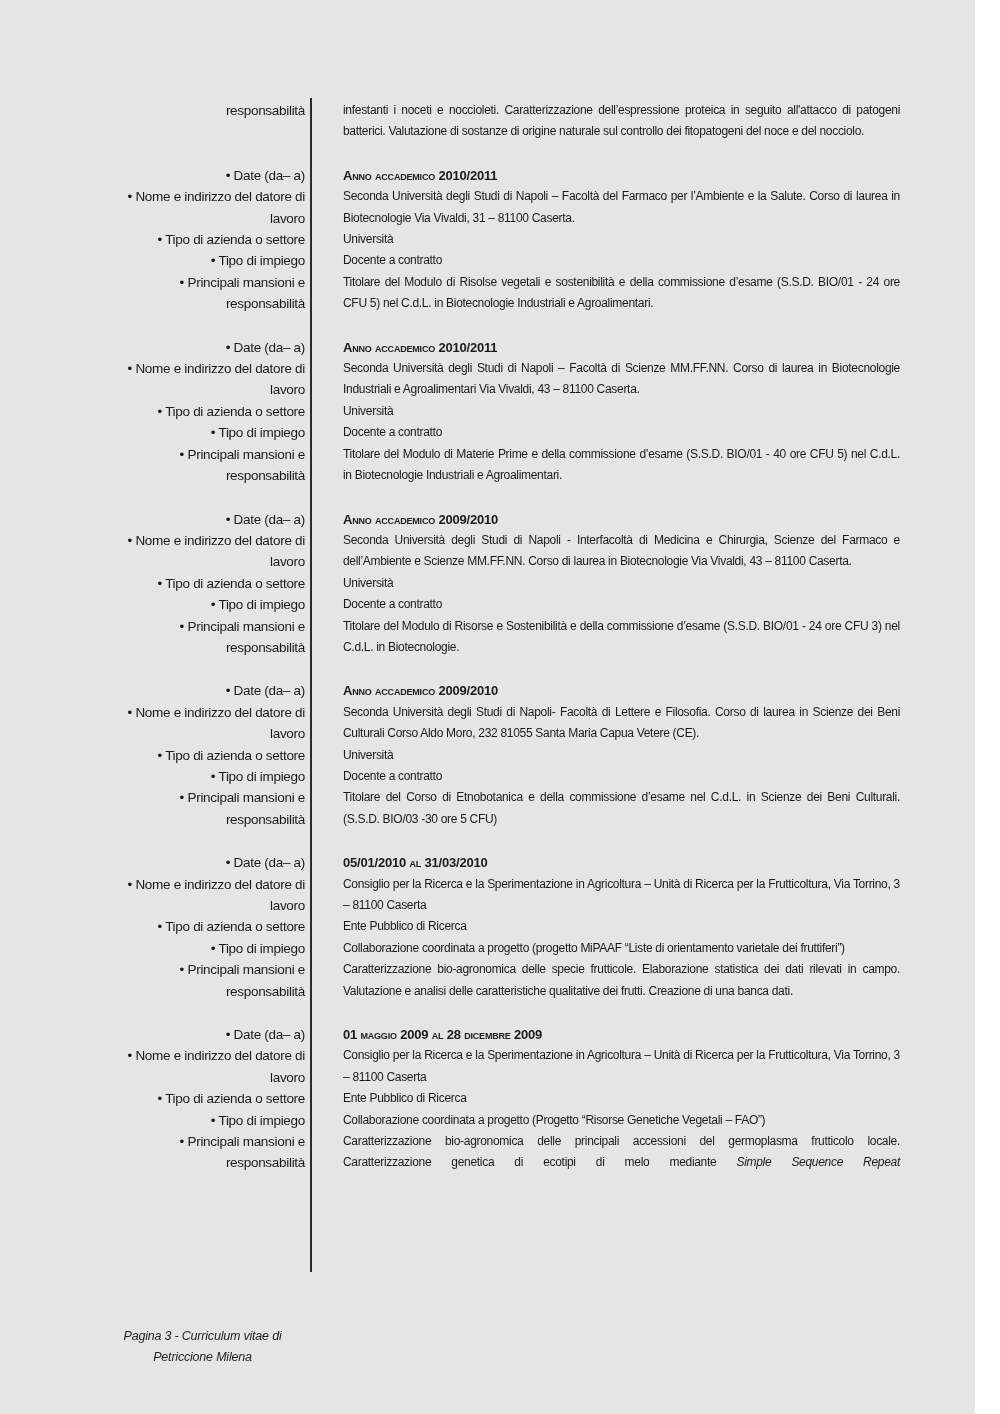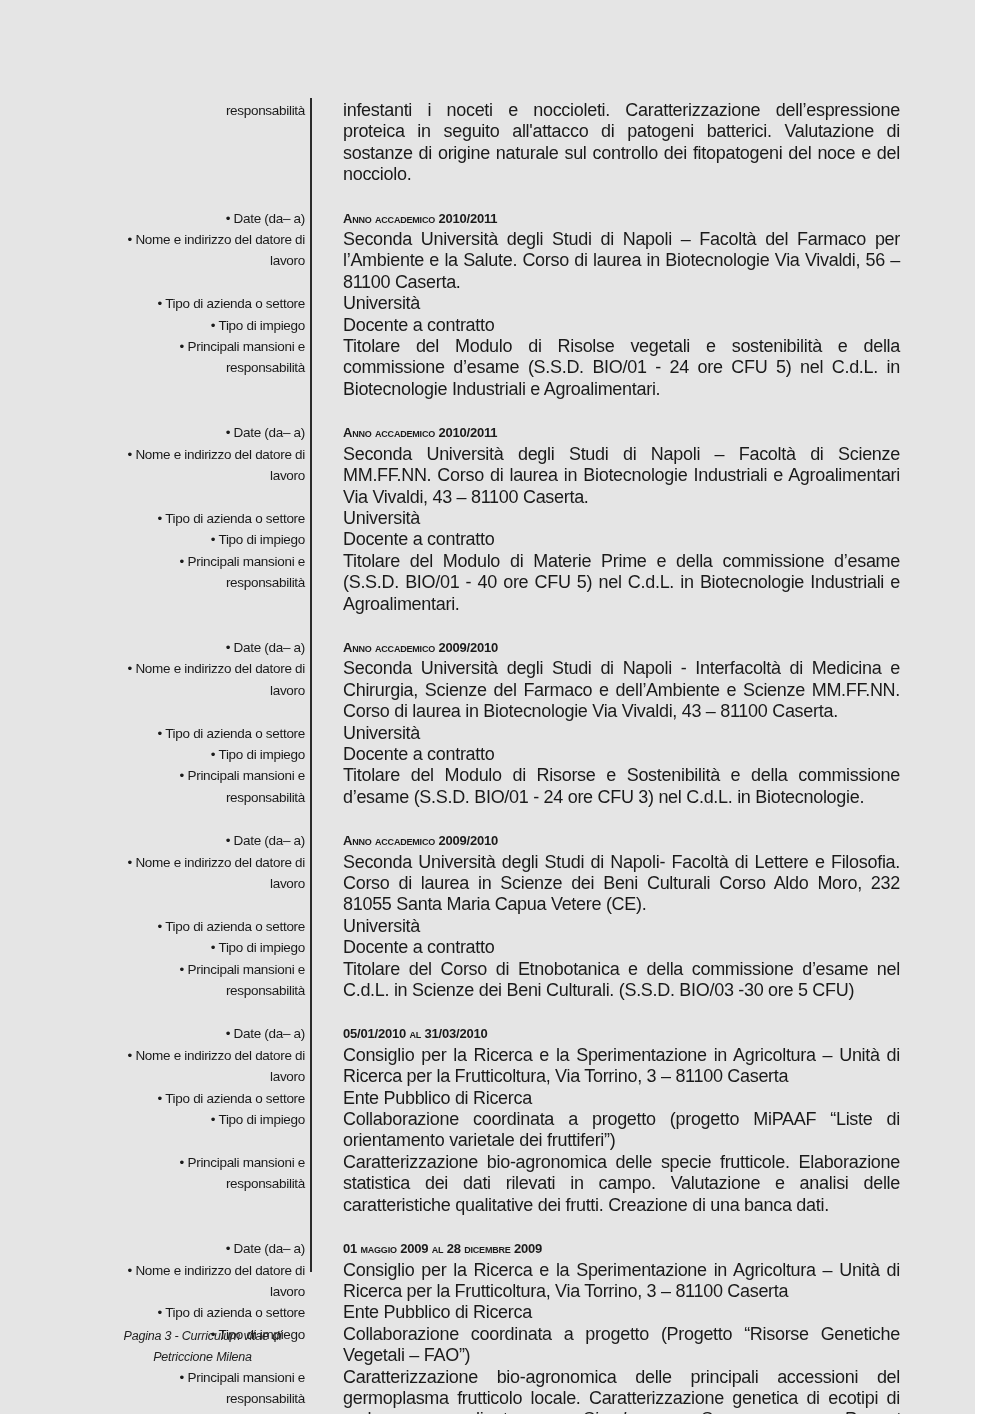--- a/index.html
+++ b/index.html
@@ -40,21 +40,21 @@
   }
   .label {
     text-align: right;
     white-space: pre-line;
     font-size: 13.5px;
     line-height: 21.4px;
     letter-spacing: -0.3px;
   }
   .value {
     text-align: justify;
-    font-size: 18px;
+    font-size: 12px;
     line-height: 21.4px;
     letter-spacing: -0.3px;
   }
   .value.head {
     font-weight: 700;
     font-variant: small-caps;
     font-size: 13px;
     letter-spacing: -0.2px;
   }
   .value .em { font-style: italic; }
@@ -89,21 +89,21 @@
     </div>
 
     <div class="section">
       <div class="row">
         <div class="label">• Date (da– a)</div>
         <div class="value head">Anno accademico 2010/2011</div>
       </div>
       <div class="row">
         <div class="label">• Nome e indirizzo del datore di
 lavoro</div>
-        <div class="value">Seconda Università degli Studi di Napoli – Facoltà del Farmaco per l’Ambiente e la Salute. Corso di laurea in Biotecnologie Via Vivaldi, 56 – 81100 Caserta.</div>
+        <div class="value">Seconda Università degli Studi di Napoli – Facoltà del Farmaco per l’Ambiente e la Salute. Corso di laurea in Biotecnologie Via Vivaldi, 31 – 81100 Caserta.</div>
       </div>
       <div class="row">
         <div class="label">• Tipo di azienda o settore</div>
         <div class="value">Università</div>
       </div>
       <div class="row">
         <div class="label">• Tipo di impiego</div>
         <div class="value">Docente a contratto</div>
       </div>
       <div class="row">

